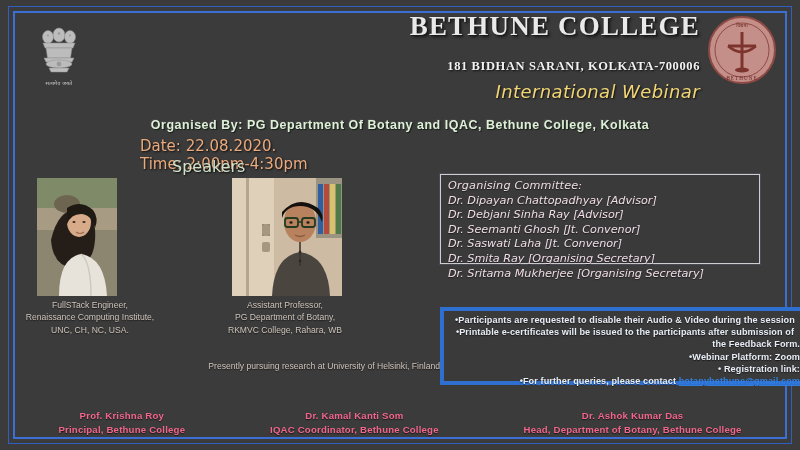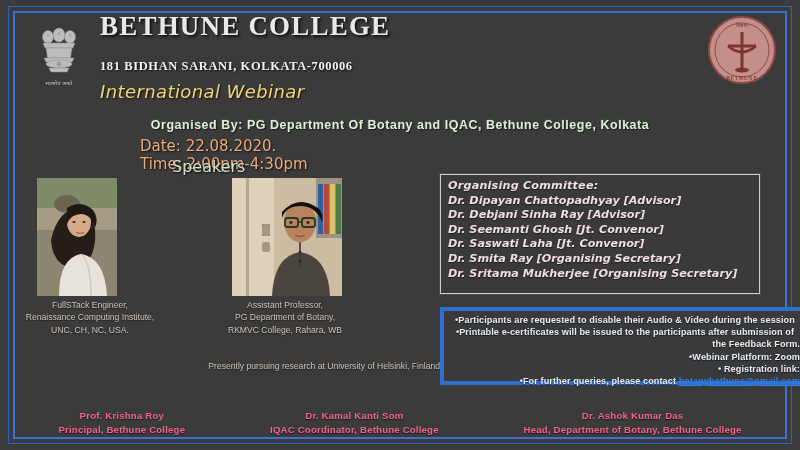--- a/index.html
+++ b/index.html
@@ -54,21 +54,21 @@
   .logo-right {
     position: absolute;
     right: 22px; top: 14px;
     width: 72px; height: 72px;
   }
 
   
   .head-block {
     position: absolute;
     left: 100px; right: 100px; top: 12px;
-    text-align: left;
+    text-align: right;
   }
   .college-name {
     font-family: "Liberation Serif", serif;
     font-weight: bold;
     font-size: 27px;
     letter-spacing: 1.2px;
     color: #e9e9ea;
     text-shadow: 1px 1px 0 #1b1b1b, 2px 2px 3px rgba(0,0,0,.7);
     line-height: 1.08;
     white-space: nowrap;
@@ -164,27 +164,26 @@
   #caption-anirban { left: 185px; top: 299px; width: 200px; }
   #caption-note {
     left: 110px; top: 360px; width: 330px;
     text-align: right;
   }
 
   
   #committee-box {
     position: absolute;
     left: 440px; top: 174px;
-    width: 320px; height: 120px;
+    width: 320px; height: 90px;
     border: 1px solid #cdcdd2;
     background: #3a3a3a;
     box-shadow: inset 0 0 0 2px #3a3a3a, 0 0 0 1px #4a4a52;
     box-sizing: border-box;
     padding: 4px 0 0 7px;
-    font-weight: bold;
   }
   #committee-box .c-line {
     font-family: "DejaVu Sans", sans-serif;
     font-style: italic;
     font-size: 11.2px;
     line-height: 14.6px;
     color: #f0dde6;
     white-space: nowrap;
     text-shadow: 0 1px 1px rgba(0,0,0,.55);
   }

